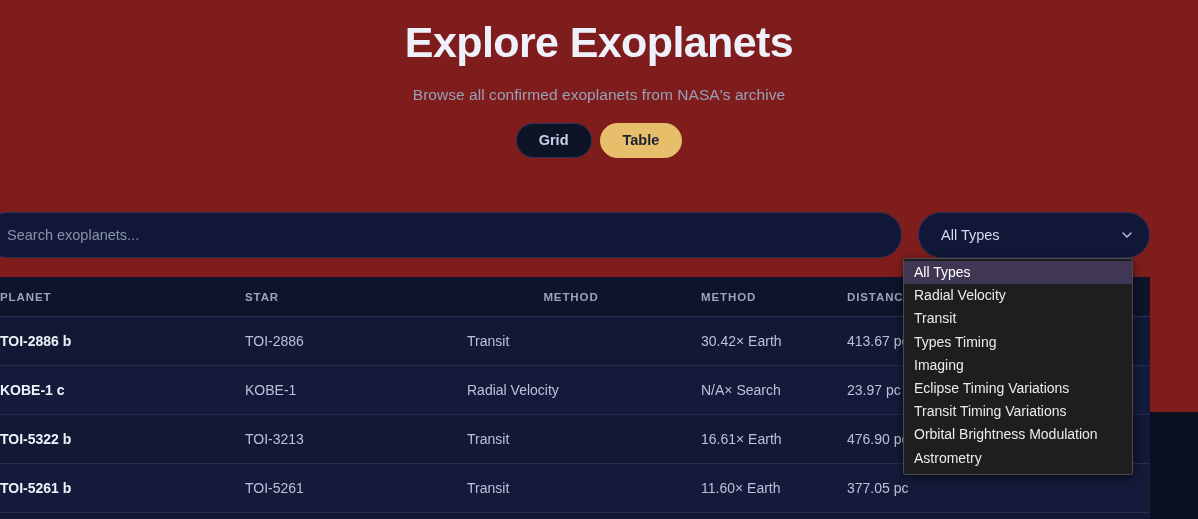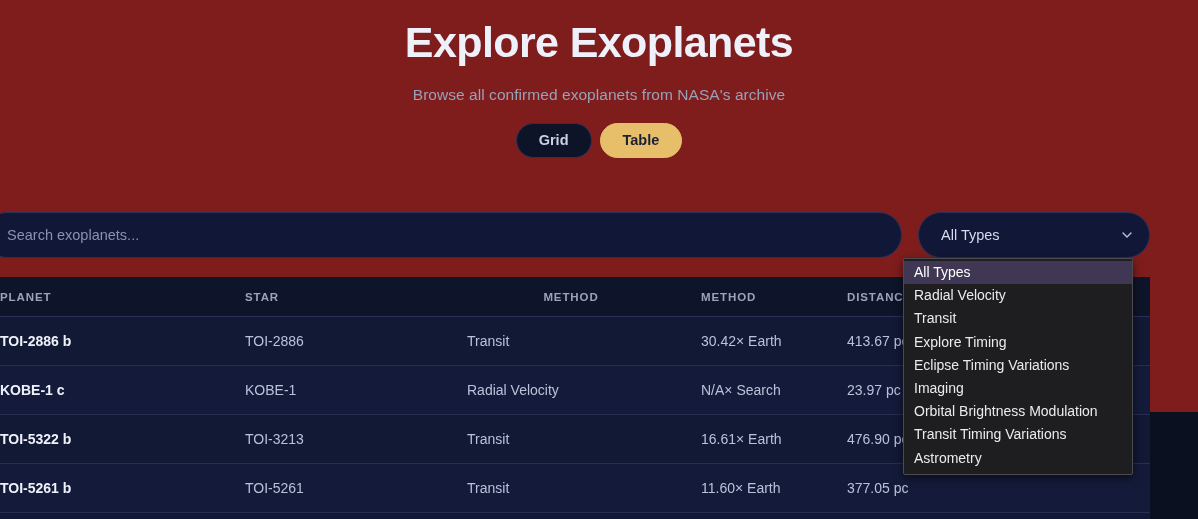--- a/index.html
+++ b/index.html
@@ -243,21 +243,21 @@
             <td>134.65 pc</td>
           </tr>
         </tbody>
     </table>
   </div>
 
   <div class="dropdown-panel" id="dropdown-panel">
       <div class="dropdown-item selected">All Types</div>
       <div class="dropdown-item">Radial Velocity</div>
       <div class="dropdown-item">Transit</div>
-      <div class="dropdown-item">Explore Timing</div>
+      <div class="dropdown-item">Types Timing</div>
+      <div class="dropdown-item">Imaging</div>
       <div class="dropdown-item">Eclipse Timing Variations</div>
-      <div class="dropdown-item">Imaging</div>
+      <div class="dropdown-item">Transit Timing Variations</div>
       <div class="dropdown-item">Orbital Brightness Modulation</div>
-      <div class="dropdown-item">Transit Timing Variations</div>
       <div class="dropdown-item">Astrometry</div>
     </div>
 
 </div>
 
 </body></html>

